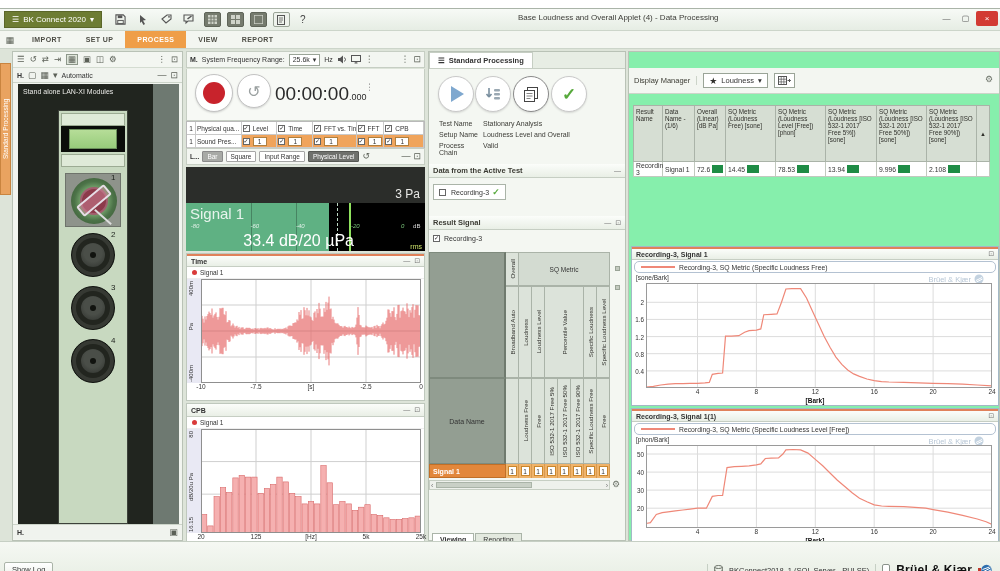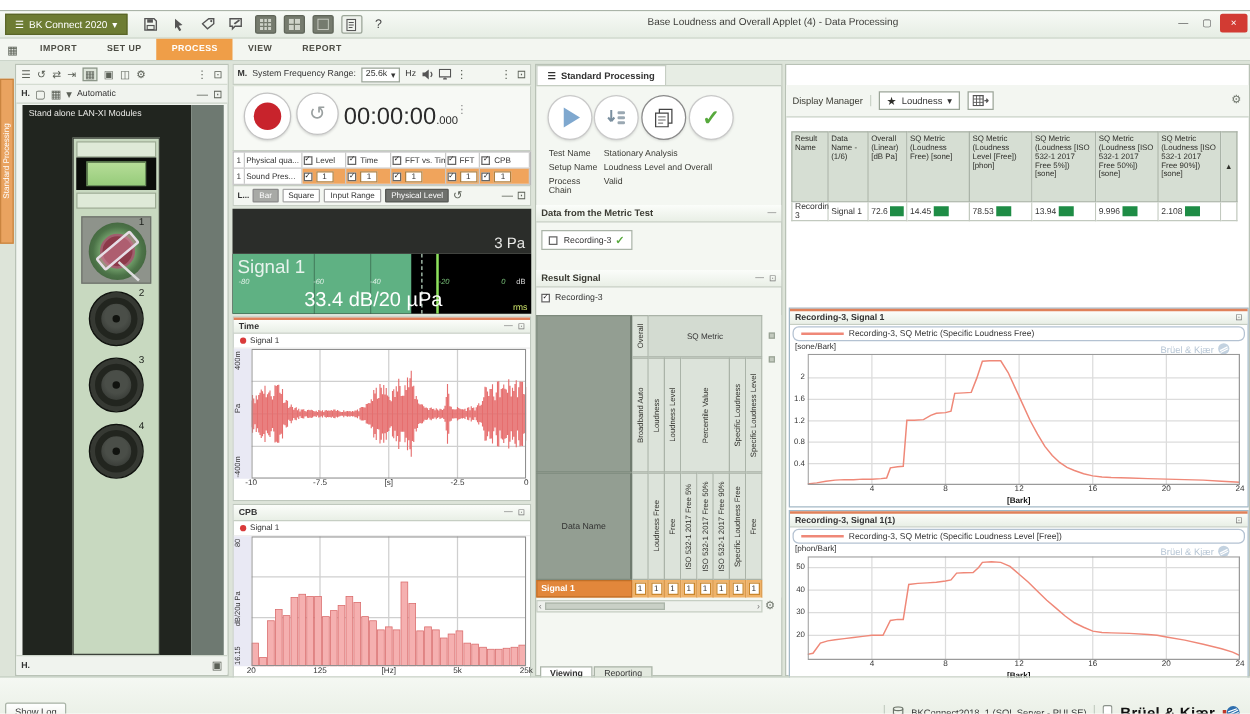--- a/index.html
+++ b/index.html
@@ -132,21 +132,21 @@
 .sig-name{width:77px;background:#e2873b;border:1px solid #c06f27;color:#fff;font-size:7px;display:flex;align-items:center;padding-left:3px;font-weight:bold}
 .sig-c{width:13px;background:#f0b36a;border-right:1px solid #d89a50;display:flex;align-items:center;justify-content:center}
 .sig-v{width:9px;height:10px;background:#fff;border:1px solid #c9862c;font-size:6.5px;display:flex;align-items:center;justify-content:center}
 .hscroll{position:absolute;left:0;top:428px;width:181px;height:10px;background:#eef1ec;border:1px solid #c6cec3;display:flex;align-items:center;font-size:7px;color:#777}
 .hthumb{height:6px;background:#c9d0c6;border:1px solid #aab4a8;flex:0 0 96px;margin-left:2px}
 .mx-gear{position:absolute;left:183px;top:427px;font-size:9px;color:#6d746a}
 .bt-tabs{position:absolute;left:3px;top:481px;display:flex;gap:1px}
 .btab{border:1px solid #aab4a8;background:#e3e9df;padding:2px 7px;font-size:7px}
 .btab.active{background:#fff;font-weight:bold}
 
-.disp-col{position:absolute;left:628px;top:42px;width:372px;height:490px;background:#ffffff;border:1px solid #b9c2b6}
+.disp-col{position:absolute;left:628px;top:42px;width:372px;height:490px;background:#86efac;border:1px solid #b9c2b6}
 .dm-bar{position:absolute;left:0;top:16px;width:100%;height:26px;background:#f3f6f1;border-bottom:1px solid #ccd4c9;display:flex;align-items:center;gap:6px;padding:0 5px;font-size:7.5px}
 .dm-label{font-size:7.5px;color:#3b3b33;padding-right:6px;border-right:1px solid #ccd4c9}
 .dm-sel{display:flex;align-items:center;gap:4px;border:1px solid #9aa497;background:#fff;height:15px;padding:0 5px}
 .dm-star{color:#2e2e2a;font-size:9px}
 .dm-btn{border:1px solid #9aa497;background:#fff;height:15px;display:flex;align-items:center;padding:0 3px;font-size:8px}
 .dm-wrench{position:absolute;right:6px;top:22px;font-size:9px;color:#6d746a}
 .rtable{position:absolute;left:4px;top:53px}
 .rt-head{display:flex}
 .rt-th{background:#d6ded3;border:1px solid #aab3a8;border-left:none;font-size:6.3px;padding:2px;height:57px;overflow:hidden;color:#2f2f2a}
 .rt-th:first-child{border-left:1px solid #aab3a8}
@@ -580,21 +580,21 @@
           <div class="pinfo" style="top: 79px;">
             <span class="k">Setup Name</span>
             <span>Loudness Level and Overall</span>
           </div>
           <div class="pinfo" style="top: 90px;">
             <span class="k">Process Chain</span>
             <span>Valid</span>
           </div>
         </div>
     <div class="hdr" style="position:absolute;left:0;top:112px;width:100%">
-      <span>Data from the Metric Test</span>
+      <span>Data from the Active Test</span>
       <span class="sp">
             <span>—</span>
           </span>
     </div>
     <div class="chip" style="top:132px">
       <span class="cb"></span>
       <span>Recording-3</span>
       <span class="ok">✓</span>
     </div>
     <div class="hdr" style="position:absolute;left:0;top:164px;width:100%">

